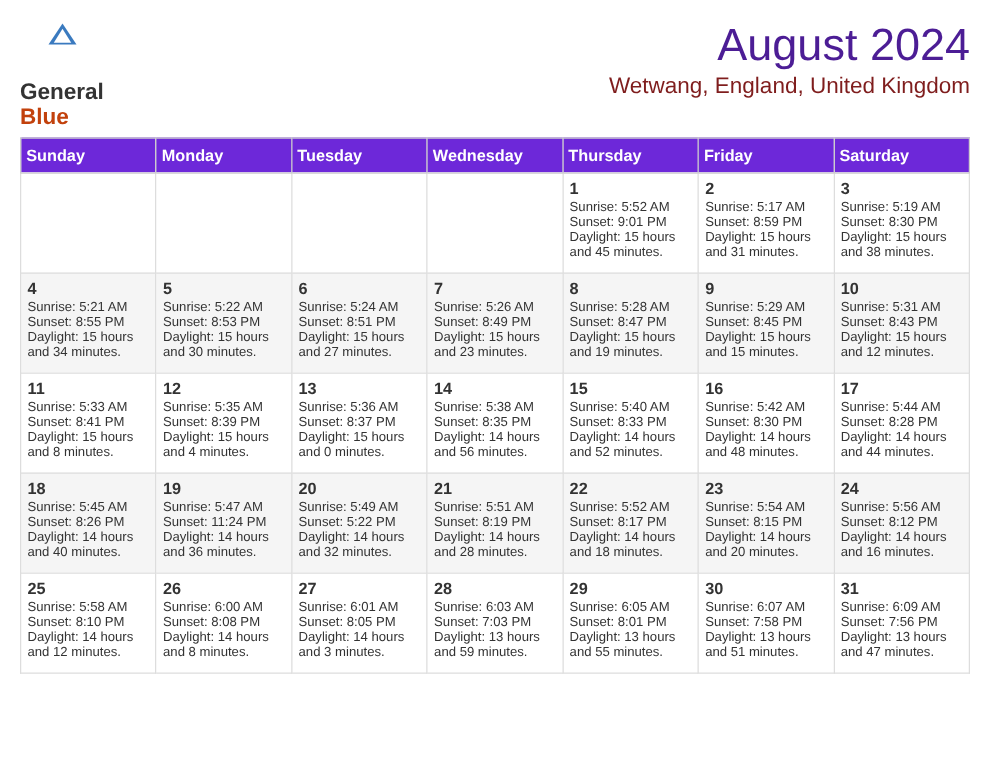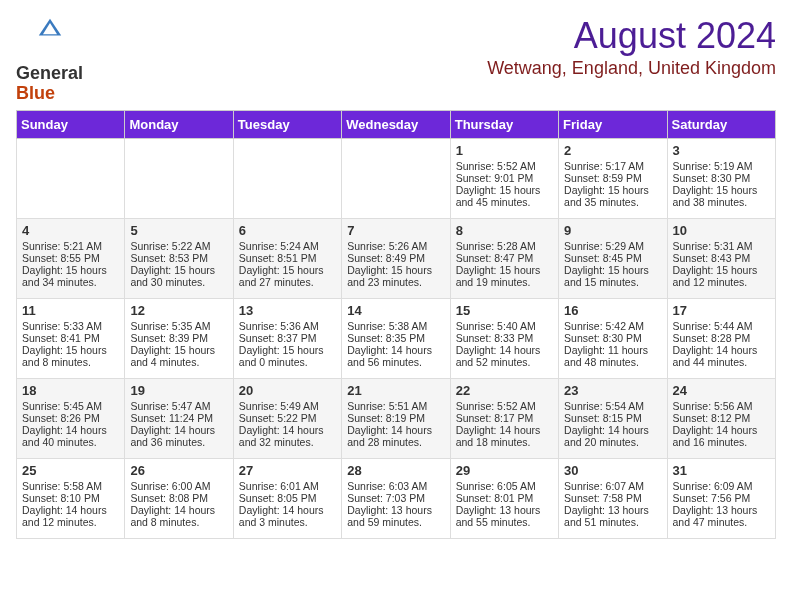--- a/index.html
+++ b/index.html
@@ -125,21 +125,21 @@
         <td>
           <span class="day-number">1</span>
           <div>Sunrise: 5:52 AM</div>
           <div>Sunset: 9:01 PM</div>
           <div>Daylight: 15 hours and 45 minutes.</div>
         </td>
         <td>
           <span class="day-number">2</span>
           <div>Sunrise: 5:17 AM</div>
           <div>Sunset: 8:59 PM</div>
-          <div>Daylight: 15 hours and 35 minutes.</div>
+          <div>Daylight: 15 hours and 31 minutes.</div>
         </td>
         <td>
           <span class="day-number">3</span>
           <div>Sunrise: 5:19 AM</div>
           <div>Sunset: 8:30 PM</div>
           <div>Daylight: 15 hours and 38 minutes.</div>
         </td>
       </tr>
       <tr>
         <td>
@@ -213,21 +213,21 @@
         <td>
           <span class="day-number">15</span>
           <div>Sunrise: 5:40 AM</div>
           <div>Sunset: 8:33 PM</div>
           <div>Daylight: 14 hours and 52 minutes.</div>
         </td>
         <td>
           <span class="day-number">16</span>
           <div>Sunrise: 5:42 AM</div>
           <div>Sunset: 8:30 PM</div>
-          <div>Daylight: 11 hours and 48 minutes.</div>
+          <div>Daylight: 14 hours and 48 minutes.</div>
         </td>
         <td>
           <span class="day-number">17</span>
           <div>Sunrise: 5:44 AM</div>
           <div>Sunset: 8:28 PM</div>
           <div>Daylight: 14 hours and 44 minutes.</div>
         </td>
       </tr>
       <tr>
         <td>

